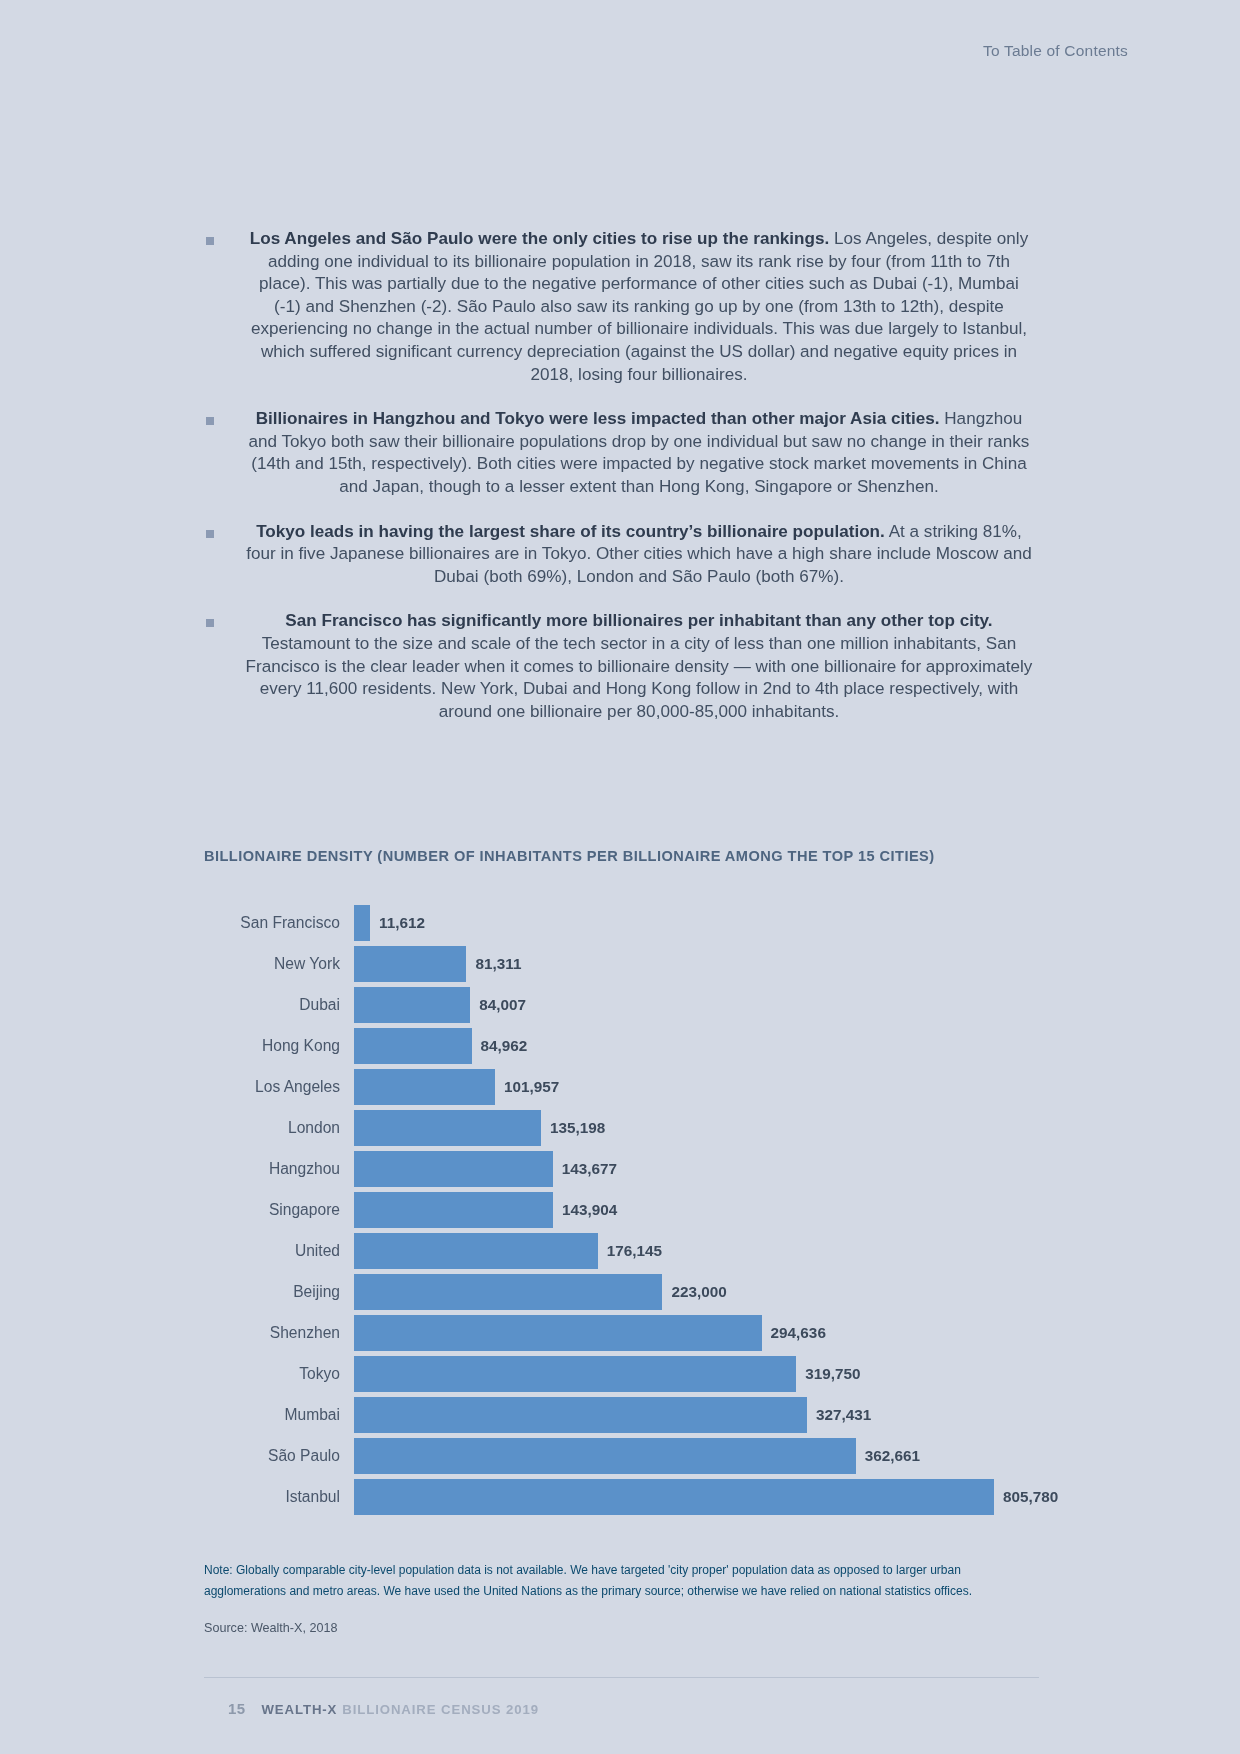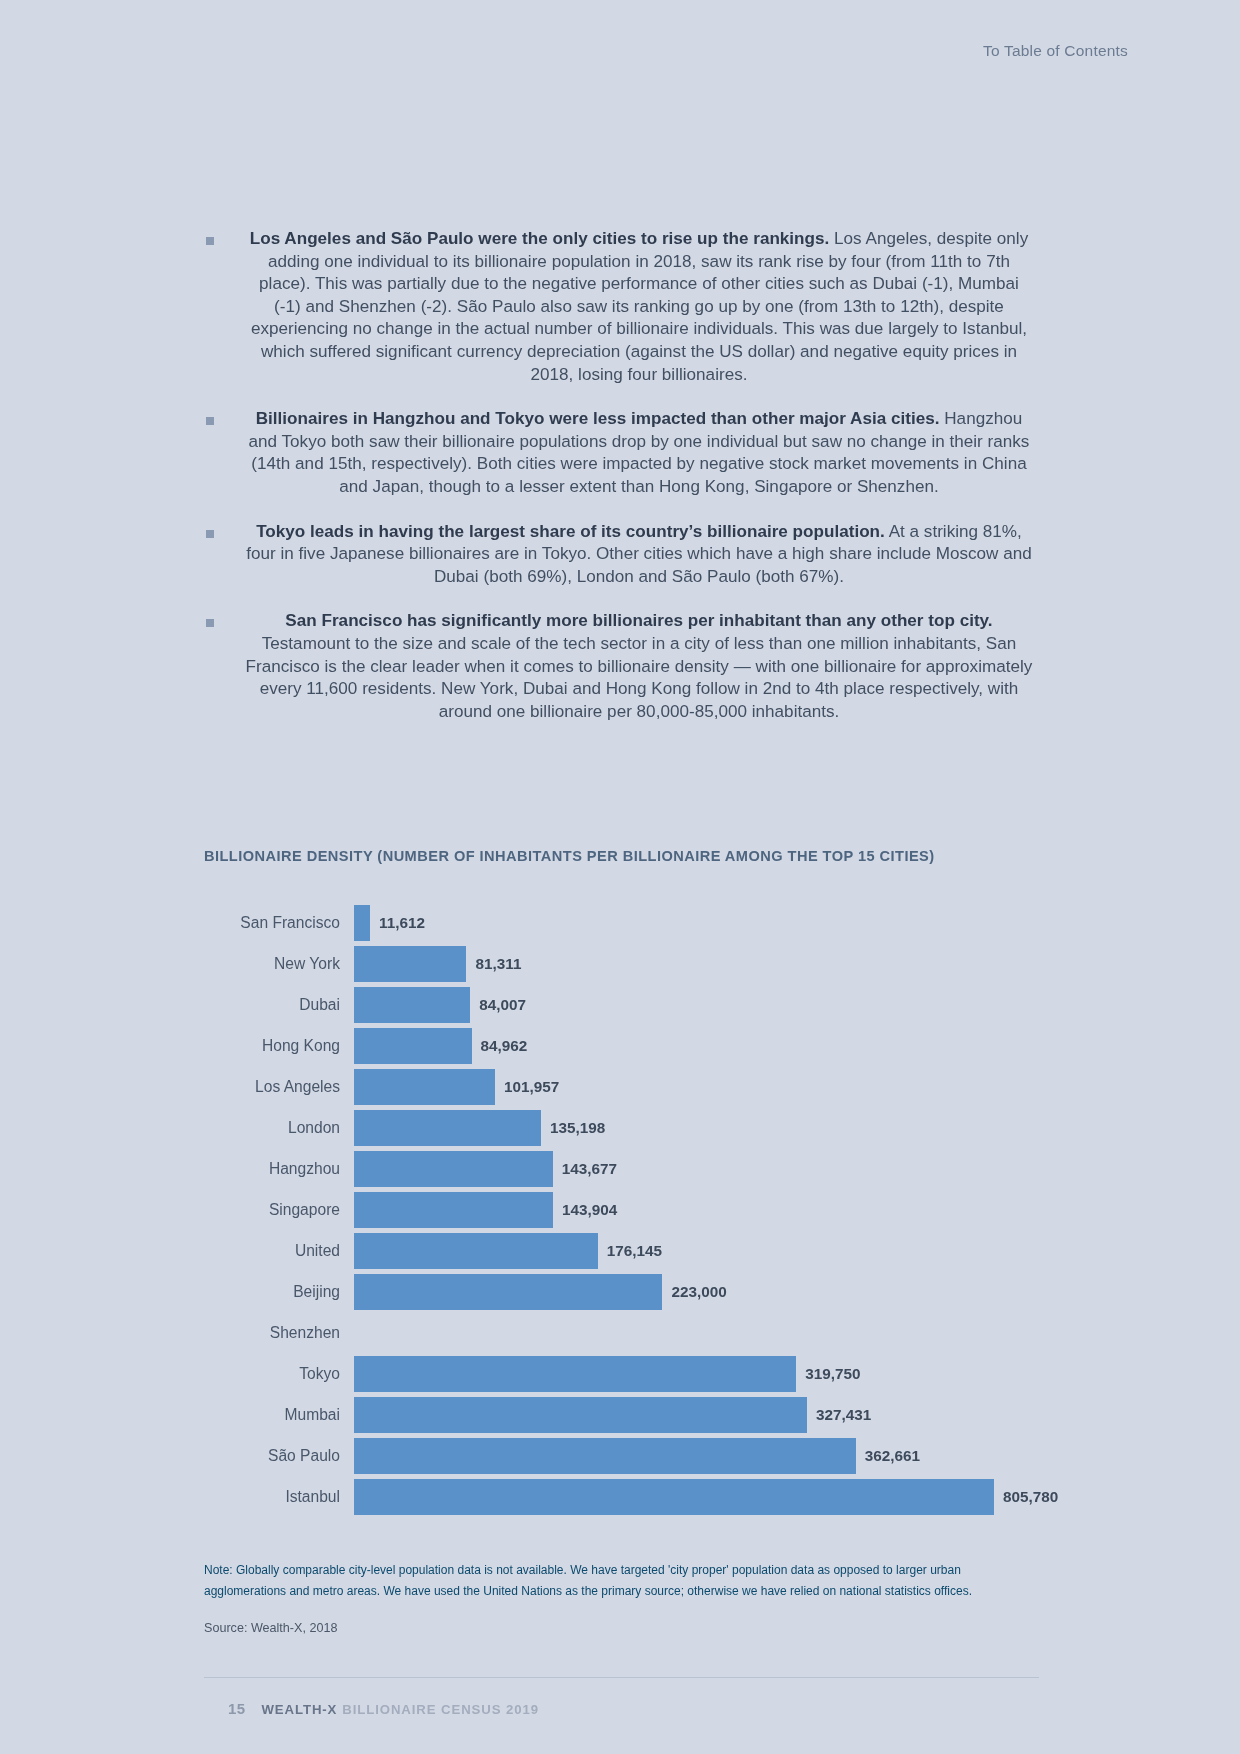--- a/index.html
+++ b/index.html
@@ -269,20 +269,24 @@
       </div>
       <div class="bar-row">
         <div class="bar-label">Beijing</div>
         <div class="bar-area">
           <div class="bar" style="width: 308.498px; background: rgb(91, 145, 201);"></div>
           <div class="bar-value">223,000</div>
         </div>
       </div>
       <div class="bar-row">
         <div class="bar-label">Shenzhen</div>
+        <div class="bar-area">
+          <div class="bar" style="width: 407.599px; background: rgb(91, 145, 201);"></div>
+          <div class="bar-value">294,636</div>
+        </div>
       </div>
       <div class="bar-row">
         <div class="bar-label">Tokyo</div>
         <div class="bar-area">
           <div class="bar" style="width: 442.341px; background: rgb(91, 145, 201);"></div>
           <div class="bar-value">319,750</div>
         </div>
       </div>
       <div class="bar-row">
         <div class="bar-label">Mumbai</div>

